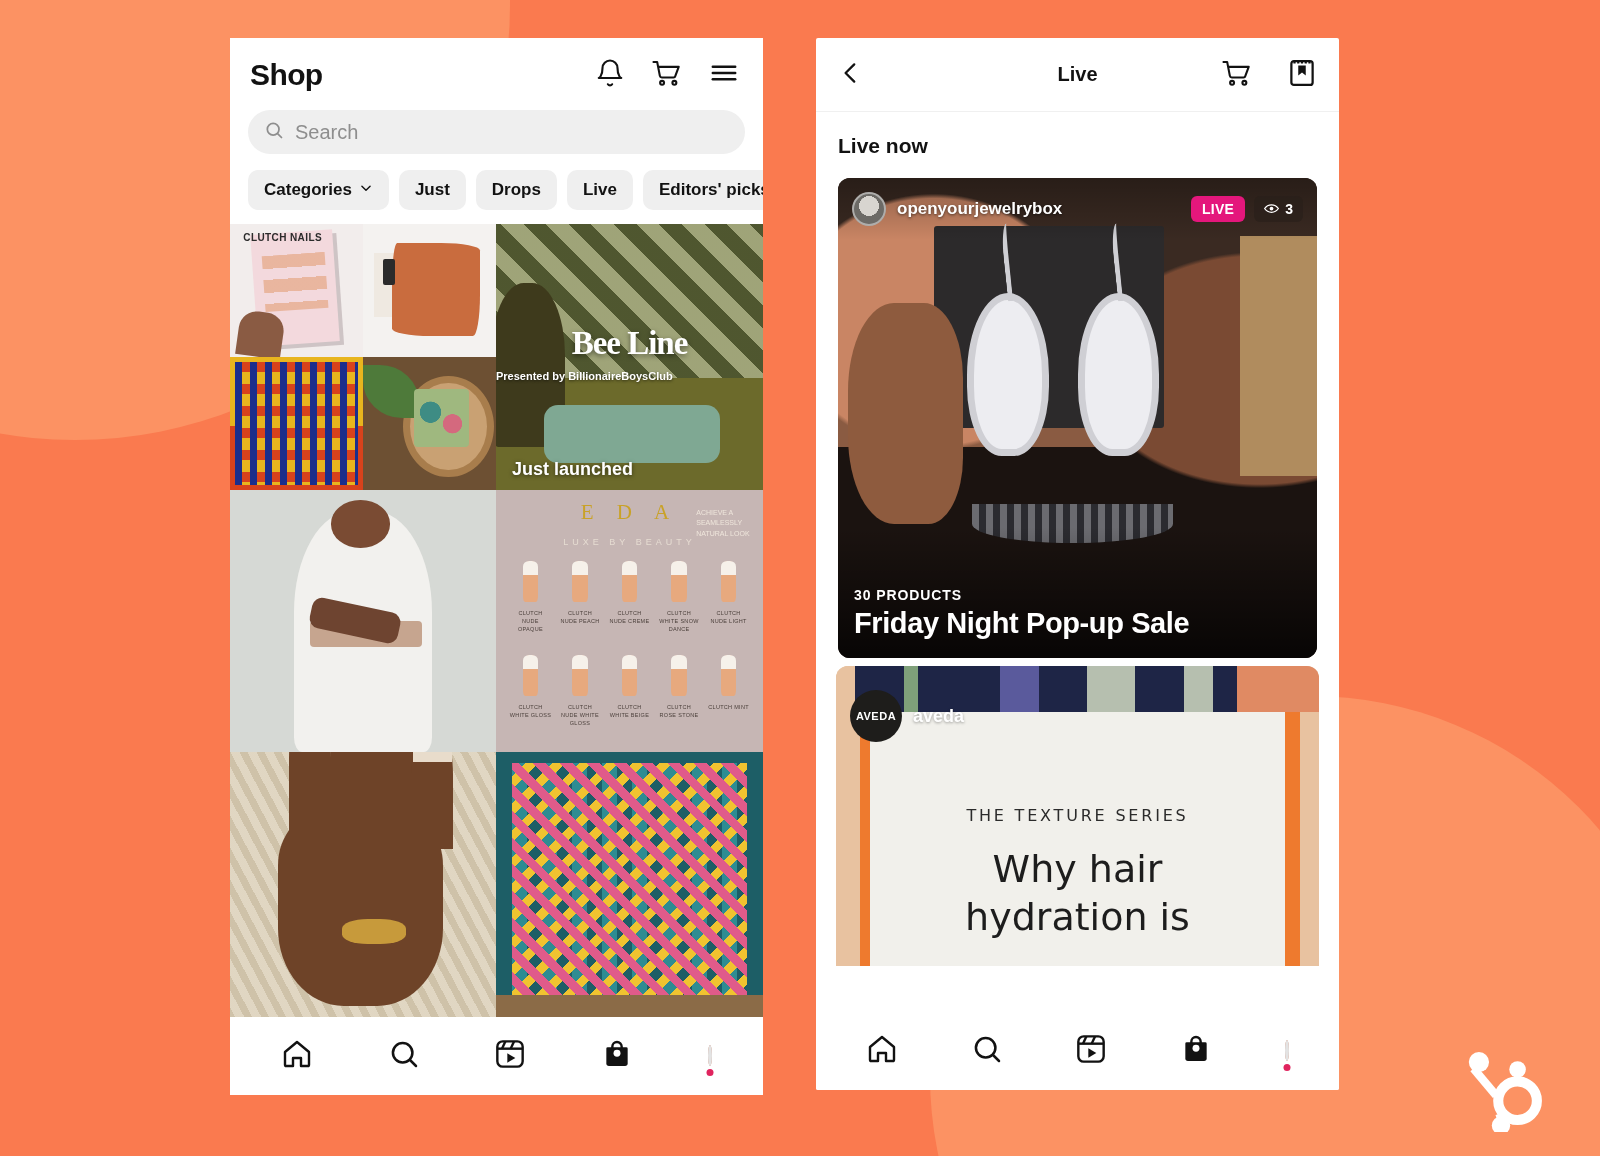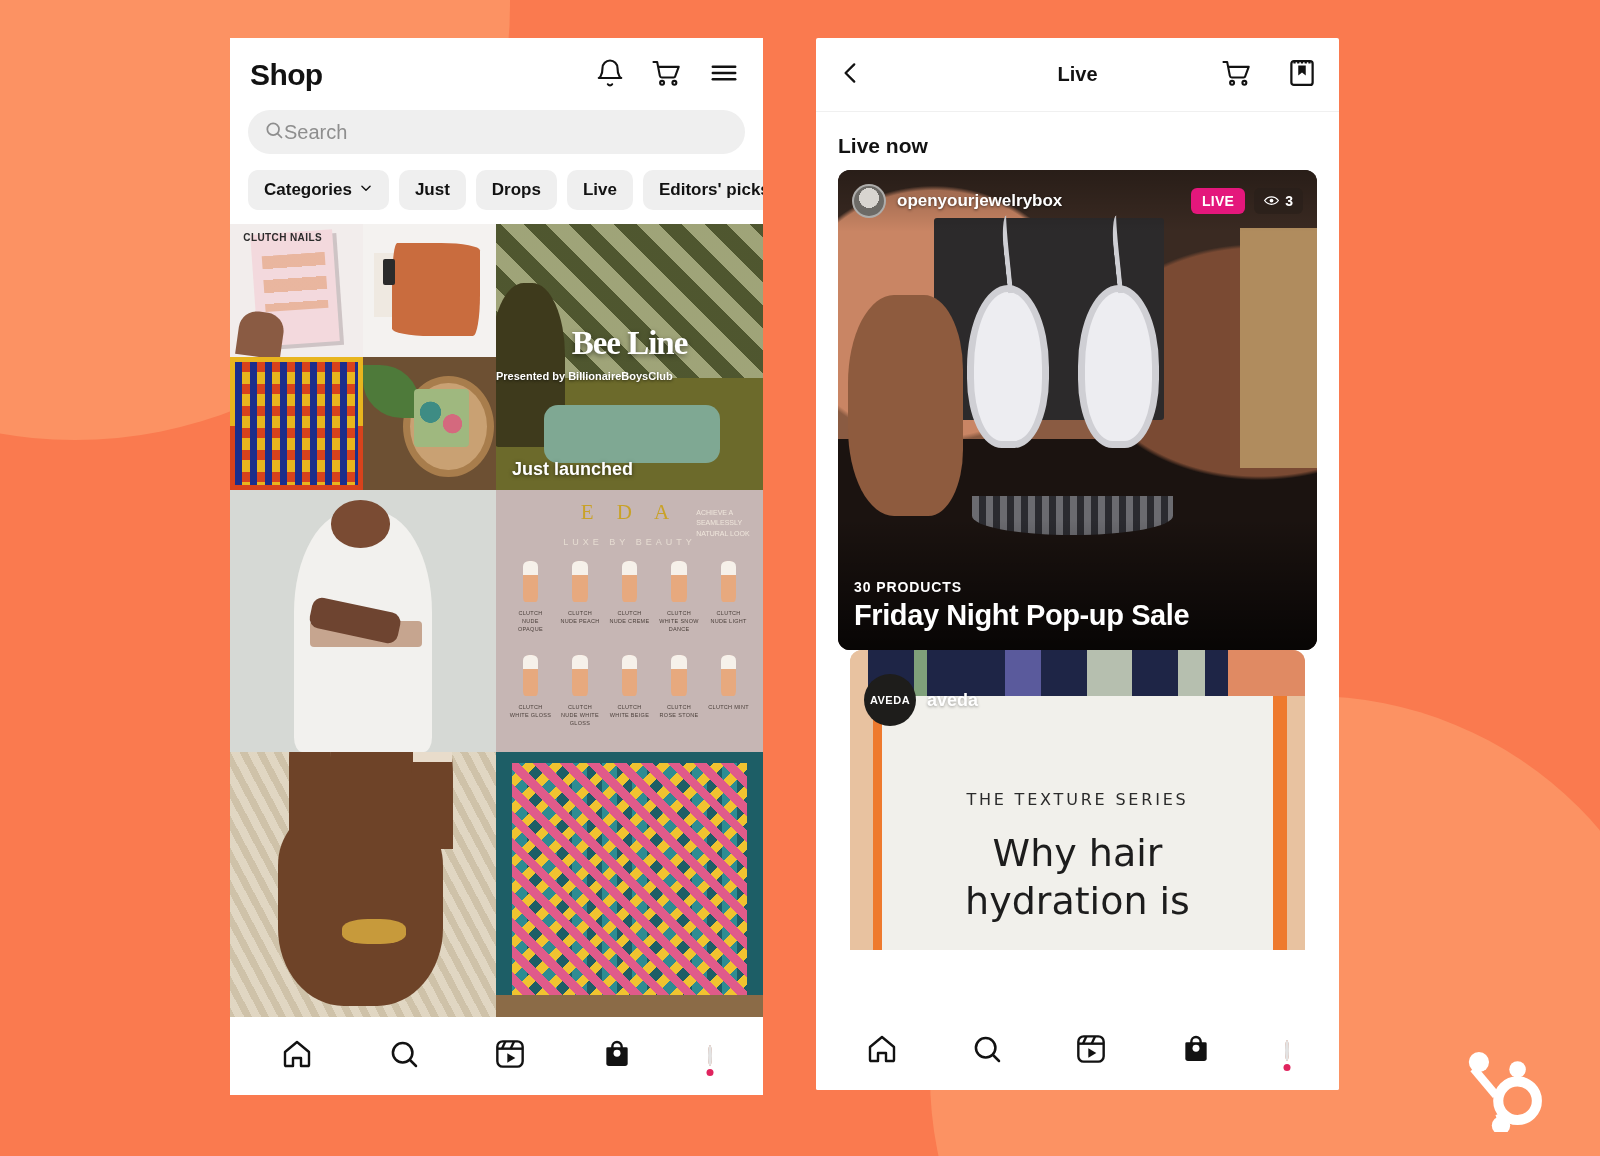--- a/index.html
+++ b/index.html
@@ -44,20 +44,21 @@
   .shop-title { font-size:30px; font-weight:bold; color:#121212; letter-spacing:-0.6px; }
   .hdr-icons { display:flex; align-items:center; gap:26px; padding-right:4px;}
   .ico { display:block; }
 
   .searchbar {
     margin:14px 18px 0 18px;
     height:44px;
     background:#EFEFEF;
     border-radius:22px;
     display:flex; align-items:center;
+    gap:11px;
     padding:0 16px;
   }
   .search-ph { font-size:20px; color:#8E8E8E; }
 
   .pills {
     display:flex; gap:10px;
     padding:16px 0 14px 18px;
     white-space:nowrap;
     overflow:hidden;
   }
@@ -300,21 +301,21 @@
   .live-title {
     position:absolute; left:0; right:0; text-align:center;
     font-size:20px; font-weight:bold; color:#121212;
   }
   .lh-right { margin-left:auto; display:flex; gap:34px; align-items:center; z-index:2;}
   .section-title {
     font-size:21px; font-weight:bold; color:#121212;
     padding:22px 22px 12px 22px;
   }
   .live-card {
-    margin:0 22px; border-radius:12px; overflow:hidden;
+    margin:8px 22px; border-radius:12px; overflow:hidden;
     position:relative; height:480px;
     background:#2A1B17;
   }
   
   .lv-bg { position:absolute; inset:0;
     background:
       radial-gradient(ellipse at 20% 30%, #C98564 0 26%, transparent 27%),
       radial-gradient(ellipse at 88% 40%, #7A4A33 0 28%, transparent 29%),
       linear-gradient(#3A2A22 0 24%, #8A5B42 24% 56%, #1B1310 56% 100%);
   }
@@ -370,21 +371,21 @@
   }
   .lv-bottom{
     position:absolute; left:0; right:0; bottom:0; padding:0 16px 18px 16px;
     background:linear-gradient(rgba(0,0,0,0), rgba(0,0,0,.72));
     padding-top:60px;
   }
   .lv-kicker{ color:#fff; font-size:14px; font-weight:bold; letter-spacing:.9px; }
   .lv-heading{ color:#fff; font-size:29px; font-weight:bold; margin-top:4px; letter-spacing:-.4px;}
 
   .up-card{
-    margin:0 34px; border-radius:12px 12px 0 0; overflow:hidden;
+    margin:0 20px; border-radius:12px 12px 0 0; overflow:hidden;
     position:relative; height:300px; background:#EFEDE8;
   }
   .up-frame{
     position:absolute; inset:0;
     background:linear-gradient(90deg,#E8C2A0 0 5%, #EE7A2E 5% 7%, #F1F0EB 7% 93%, #EE7A2E 93% 96%, #E8C2A0 96% 100%);
   }
   .up-stripes{
     position:absolute; left:0; right:0; top:0; height:46px;
     background:linear-gradient(90deg,
       #E8C2A0 0 4%, #1E2546 4% 14%, #7FA07A 14% 17%, #1E2546 17% 34%,

